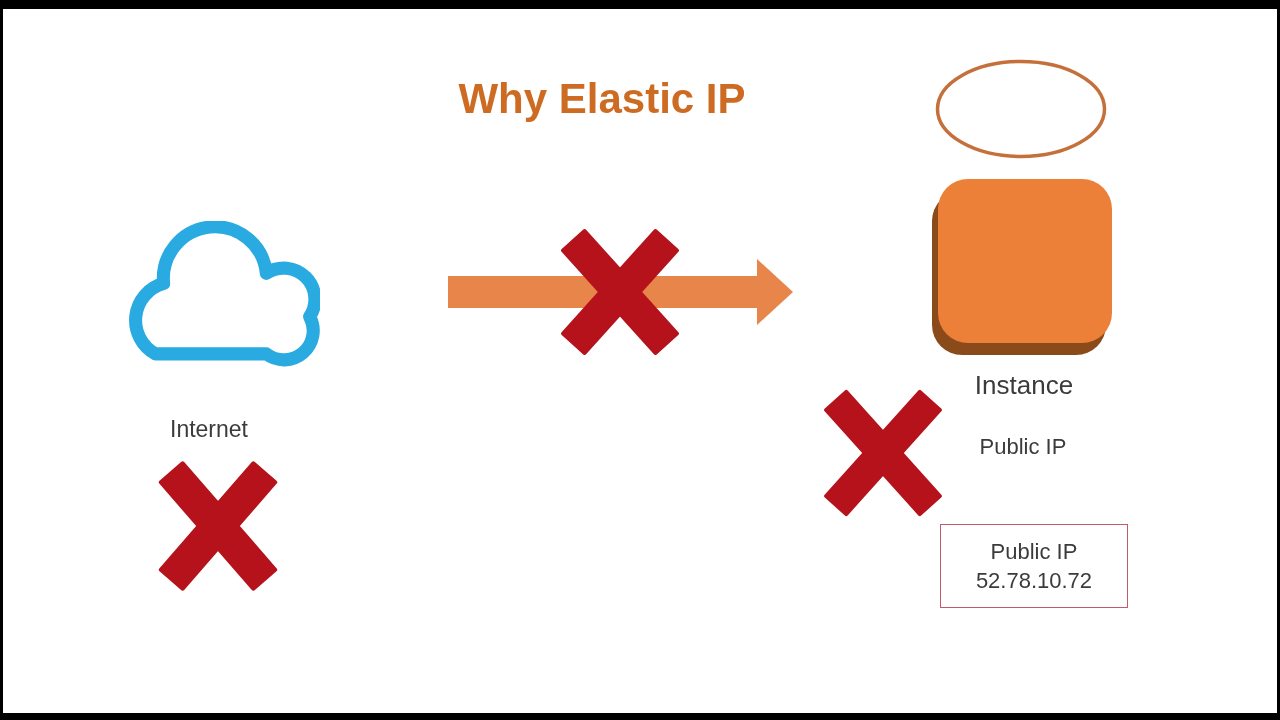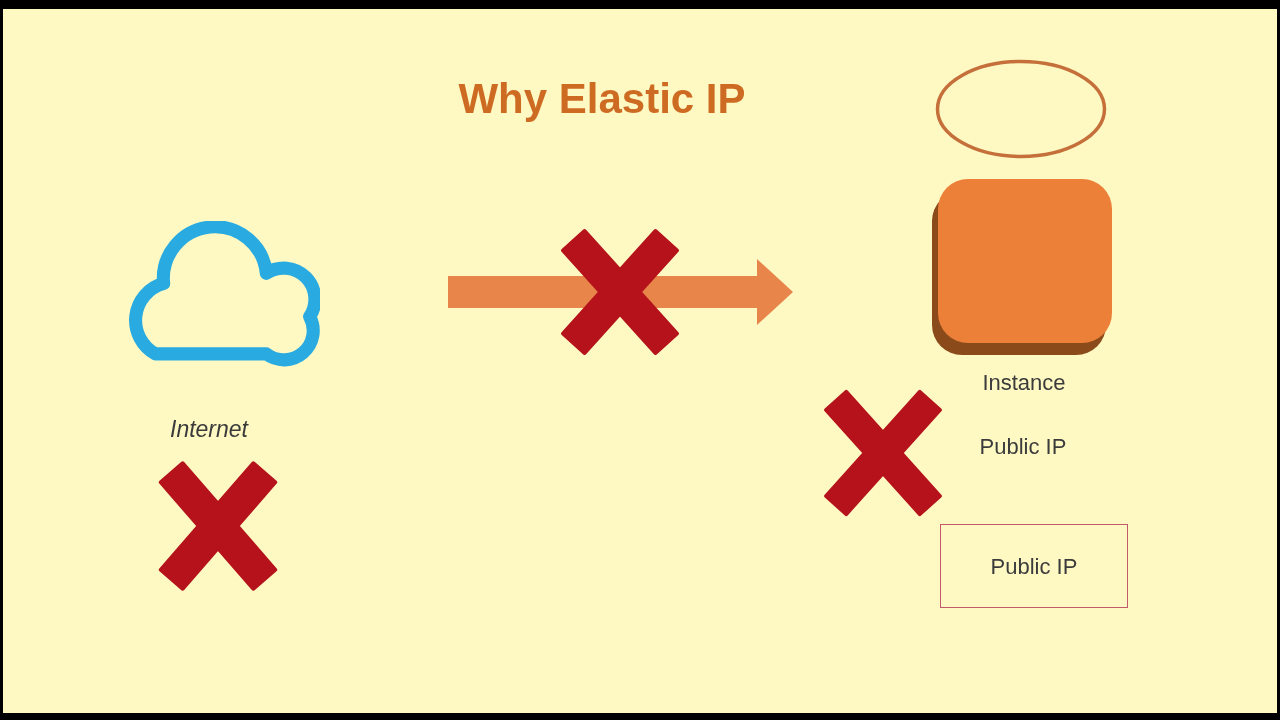--- a/index.html
+++ b/index.html
@@ -6,21 +6,21 @@
   body{
     width:1280px;height:720px;
     background:#000000;
     position:relative;
     font-family:"Liberation Sans", sans-serif;
     overflow:hidden;
   }
   .slide{
     position:absolute;
     left:3px; right:3px; top:9px; bottom:7px;
-    background:#fef9c3;
+    background:#ffffff;
     padding-left:20px;
   }
   
   .title{
     position:absolute;
     left:339px; top:66px; width:520px;
     margin:0;
     text-align:center;
     font-size:42px;
     font-weight:bold;
@@ -34,21 +34,20 @@
     width:205px; height:146px;
   }
   
   .net-text{
     position:absolute;
     left:56px; top:406px; width:300px;
     text-align:center;
     font-size:23px;
     line-height:29px;
     color:#3B3B3B;
-    font-style:italic;
   }
   
   .cross{position:absolute;}
   .cross::before,.cross::after{
     content:"";
     position:absolute;
     left:50%; top:50%;
     width:var(--len); height:var(--thick);
     background:#B5121B;
     border-radius:2px;
@@ -82,21 +81,21 @@
     position:absolute;
     left:935px; top:170px;
     width:174px; height:164px;
     border-radius:30px;
     background:#EC8038;
   }
   .instance-label{
     position:absolute;
     left:921px; top:361px; width:200px;
     text-align:center;
-    font-size:22px;
+    font-size:26px;
     color:#3B3B3B;
   }
   
   .old-ip{
     position:absolute;
     left:920px; top:423px; width:200px;
     text-align:center;
     font-size:22px;
     line-height:29px;
     color:#3B3B3B;
@@ -146,15 +145,16 @@
   <div class="instance-square"></div>
   <div class="instance-label">Instance</div>
 
   <div class="cross cross-ip"></div>
   <div class="old-ip">
     <div>Public IP</div>
   </div>
 
   <div class="new-ip-box">
     <div>Public IP</div>
+    <div>52.78.10.72</div>
   </div>
 
 </div>
 
 </body></html>

